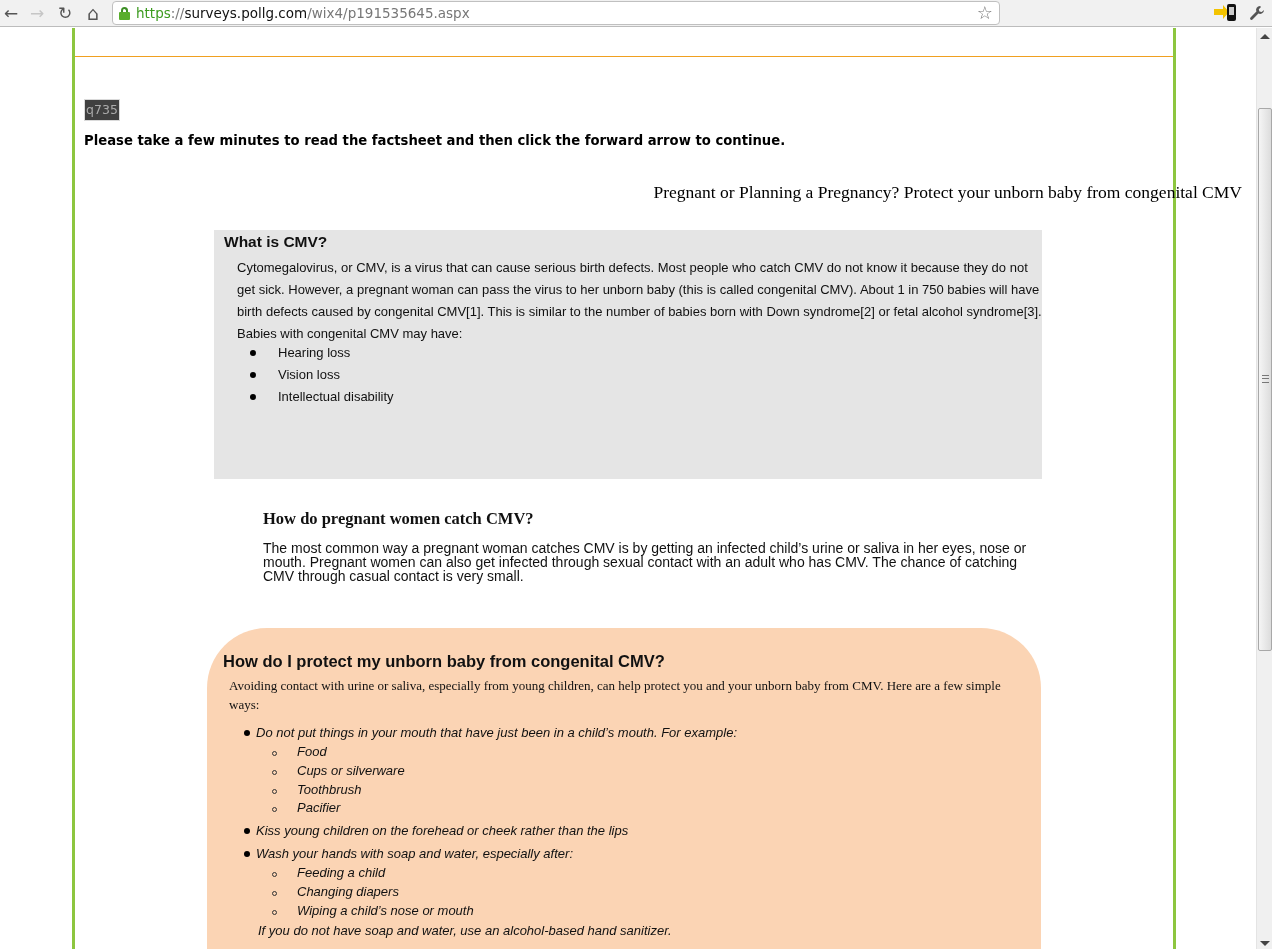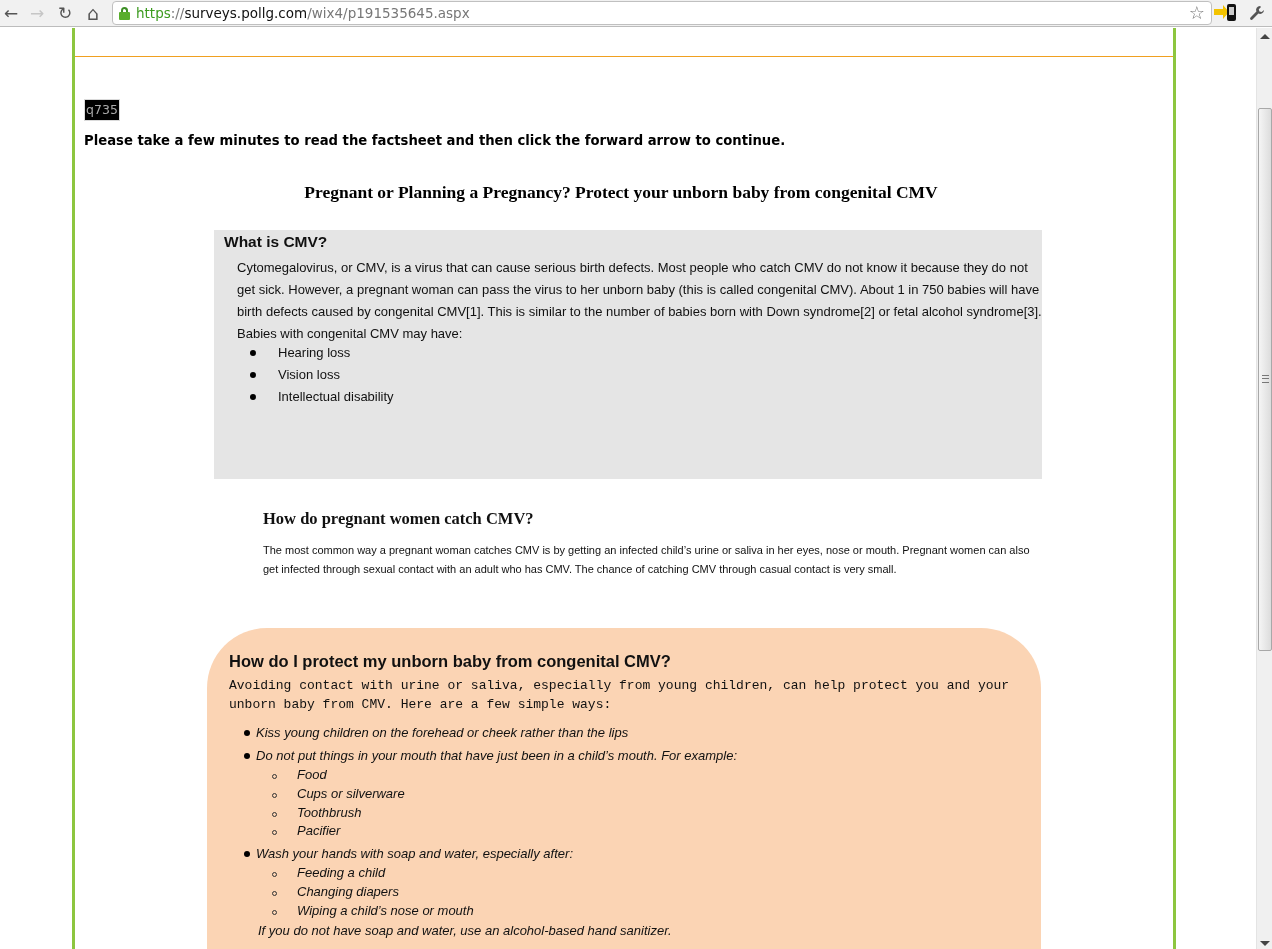--- a/index.html
+++ b/index.html
@@ -3,21 +3,21 @@
 <meta charset="utf-8">
 <style>
   * { box-sizing: border-box; margin: 0; padding: 0; }
   html, body { width: 1272px; height: 949px; overflow: hidden; background: #fff; }
   body { font-family: "DejaVu Sans", sans-serif; position: relative; }
 
   
   .toolbar { position: absolute; left: 0; top: 0; width: 1272px; height: 27px; background: #f1f1f1; border-bottom: 1px solid #bcbcbc; }
   .nav-btn { position: absolute; top: 2px; width: 22px; height: 22px; display: flex; align-items: center; justify-content: center; font-size: 17px; color: #555; cursor: pointer; }
   .nav-btn.disabled { color: #c6c6c6; }
-  .omnibox { position: absolute; left: 112px; top: 1px; width: 1100px; height: 24px; background: #fff; border: 1px solid #c0c0c0; border-radius: 4px; display: flex; align-items: center; padding-left: 6px; }
+  .omnibox { position: absolute; left: 112px; top: 1px; width: 888px; height: 24px; background: #fff; border: 1px solid #c0c0c0; border-radius: 4px; display: flex; align-items: center; padding-left: 6px; }
   .lock { width: 11px; height: 13px; position: relative; margin-right: 6px; }
   .lock .shackle { position: absolute; left: 2px; top: 0; width: 7px; height: 7px; border: 2px solid #3d8f25; border-bottom: none; border-radius: 4px 4px 0 0; }
   .lock .body { position: absolute; left: 0; top: 5px; width: 11px; height: 8px; background: #58ae2c; border-radius: 1px; }
   .url { font-family: "DejaVu Sans", sans-serif; font-size: 13.5px; white-space: nowrap; }
   .url .scheme { color: #3c9b1f; }
   .url .host { color: #111; }
   .url .path { color: #777; }
   .star { position: absolute; right: 6px; top: 0; font-size: 18px; color: #777; line-height: 22px; cursor: pointer; }
   .ext-icon { position: absolute; left: 1214px; top: 3px; width: 24px; height: 20px; cursor: pointer; }
   .ext-icon .arrow { position: absolute; left: 0; top: 6px; width: 10px; height: 6px; background: #f3c300; }
@@ -31,41 +31,41 @@
   .scroll-up { position: absolute; left: 3px; top: 6px; width: 0; height: 0; border-left: 5px solid transparent; border-right: 5px solid transparent; border-bottom: 5px solid #444; cursor: pointer; }
   .scroll-down { position: absolute; left: 3px; bottom: 3px; width: 0; height: 0; border-left: 5px solid transparent; border-right: 5px solid transparent; border-top: 5px solid #444; cursor: pointer; }
   .scroll-thumb { position: absolute; left: 1px; top: 80px; width: 14px; height: 543px; background: linear-gradient(to right, #f5f5f5, #dcdcdc); border: 1px solid #a8a8a8; border-radius: 2px; cursor: pointer; }
   .grip { position: absolute; left: 3px; top: 266px; width: 7px; height: 8px; border-top: 1px solid #777; border-bottom: 1px solid #777; }
   .grip:after { content: ""; position: absolute; left: 0; top: 2px; width: 7px; height: 2px; border-top: 1px solid #777; }
 
   
   .frame { position: absolute; left: 72px; top: 28px; width: 1104px; height: 921px; border-left: 3px solid #8dc63f; border-right: 3px solid #8dc63f; }
   .orange-rule { position: absolute; left: 75px; top: 56px; width: 1098px; height: 1px; background: #f0a020; }
 
-  .qid { position: absolute; left: 84px; top: 99px; width: 36px; height: 22px; background: #000000; border: 1px solid #dadada; color: #aaa; font-family: "DejaVu Sans", sans-serif; font-size: 12.5px; line-height: 20px; text-align: center; }
+  .qid { position: absolute; left: 84px; top: 99px; width: 36px; height: 22px; background: #404040; border: 1px solid #dadada; color: #aaa; font-family: "DejaVu Sans", sans-serif; font-size: 12.5px; line-height: 20px; text-align: center; }
   .instruction { position: absolute; left: 84px; top: 133px; font-family: "DejaVu Sans", sans-serif; font-weight: bold; font-size: 13.2px; color: #000; white-space: nowrap; }
-  .fs-title { position: absolute; left: 0; width: 1242px; top: 182px; text-align: center; font-family: "Liberation Serif", serif; font-weight: bold; font-size: 17.5px; color: #000; white-space: nowrap; }
+  .fs-title { position: absolute; left: 0; width: 1242px; top: 182px; text-align: right; font-family: "Liberation Serif", serif; font-weight: normal; font-size: 17.5px; color: #000; white-space: nowrap; }
 
   
   .cmv-box { position: absolute; left: 214px; top: 230px; width: 828px; height: 249px; background: #e5e5e5; }
   .cmv-box h2 { position: absolute; left: 10px; top: 3px; font-family: "Liberation Sans", sans-serif; font-weight: bold; font-size: 15.5px; color: #111; }
   .cmv-box .para { position: absolute; left: 23px; top: 27px; width: 810px; font-family: "Liberation Sans", sans-serif; font-size: 13px; line-height: 22px; color: #111; }
   .cmv-box ul { position: absolute; left: 36px; top: 112px; list-style: none; }
   .cmv-box li { position: relative; font-family: "Liberation Sans", sans-serif; font-size: 13px; line-height: 22px; color: #111; padding-left: 28px; }
   .cmv-box li .dot { position: absolute; left: 0; top: 8px; width: 6px; height: 6px; border-radius: 50%; background: #000; }
   .cmv-box .note { font-family: "Liberation Sans", sans-serif; font-size: 13px; line-height: 22px; color: #111; padding-left: 28px; }
 
   
   .catch h2 { position: absolute; left: 263px; top: 509px; font-family: Liberation Serif, serif; font-weight: bold; font-size: 16.5px; color: #111; white-space: nowrap; }
-  .catch .para { position: absolute; left: 263px; top: 541px; width: 780px; font-family: "Liberation Sans", sans-serif; font-size: 11px; line-height: 19px; color: #111; }
+  .catch .para { position: absolute; left: 263px; top: 541px; width: 780px; font-family: "Liberation Sans", sans-serif; font-size: 14px; line-height: 14px; color: #111; }
 
   
   .protect-box { position: absolute; left: 207px; top: 628px; width: 834px; height: 340px; background: #fbd4b4; border-radius: 60px 60px 0 0; }
-  .protect-box h2 { position: absolute; left: 22px; top: 24px; font-family: "Liberation Sans", sans-serif; font-weight: bold; font-size: 16.5px; color: #111; white-space: nowrap; }
-  .protect-box .para { position: absolute; left: 22px; top: 48px; width: 800px; font-family: Liberation Mono, monospace; font-size: 13px; line-height: 19px; color: #111; }
+  .protect-box h2 { position: absolute; left: 16px; top: 24px; font-family: "Liberation Sans", sans-serif; font-weight: bold; font-size: 16.5px; color: #111; white-space: nowrap; }
+  .protect-box .para { position: absolute; left: 22px; top: 48px; width: 800px; font-family: Liberation Serif, serif; font-size: 13px; line-height: 19px; color: #111; }
   .plist { position: absolute; left: 36px; top: 95px; width: 790px; list-style: none; font-family: "Liberation Sans", sans-serif; font-style: italic; font-size: 13px; color: #111; }
   .plist > li { position: relative; padding-left: 13px; line-height: 20px; margin-bottom: 3px; }
   .plist > li > .dot { position: absolute; left: 1px; top: 7px; width: 6px; height: 6px; border-radius: 50%; background: #000; }
   .sublist { list-style: none; margin-top: 0; margin-left: 16px; }
   .sublist li { position: relative; padding-left: 25px; line-height: 18.8px; }
   .sublist li .circ { position: absolute; left: 0; top: 8px; width: 5px; height: 5px; border: 1px solid #333; border-radius: 50%; }
   .plist .after { line-height: 19px; padding-left: 0; margin-left: 2px; }
 </style>
 </head>
 <body>
@@ -126,31 +126,31 @@
   <h2>How do pregnant women catch CMV?</h2>
   <div class="para">The most common way a pregnant woman catches CMV is by getting an infected child’s urine or saliva in her eyes, nose or mouth. Pregnant women can also get infected through sexual contact with an adult who has CMV. The chance of catching CMV through casual contact is very small.</div>
 </div>
 
 <div class="protect-box">
   <h2>How do I protect my unborn baby from congenital CMV?</h2>
   <div class="para">Avoiding contact with urine or saliva, especially from young children, can help protect you and your unborn baby from CMV. Here are a few simple ways:</div>
   <ul class="plist">
     <li>
       <span class="dot"></span>
-      <span>Kiss young children on the forehead or cheek rather than the lips</span>
-    </li>
-    <li>
-      <span class="dot"></span>
       <span>Do not put things in your mouth that have just been in a child’s mouth. For example:</span>
       <ul class="sublist">
         <li><span class="circ"></span><span>Food</span></li>
         <li><span class="circ"></span><span>Cups or silverware</span></li>
         <li><span class="circ"></span><span>Toothbrush</span></li>
         <li><span class="circ"></span><span>Pacifier</span></li>
       </ul>
+    </li>
+    <li>
+      <span class="dot"></span>
+      <span>Kiss young children on the forehead or cheek rather than the lips</span>
     </li>
     <li>
       <span class="dot"></span>
       <span>Wash your hands with soap and water, especially after:</span>
       <ul class="sublist">
         <li><span class="circ"></span><span>Feeding a child</span></li>
         <li><span class="circ"></span><span>Changing diapers</span></li>
         <li><span class="circ"></span><span>Wiping a child’s nose or mouth</span></li>
       </ul>
       <div class="after">If you do not have soap and water, use an alcohol-based hand sanitizer.</div>

